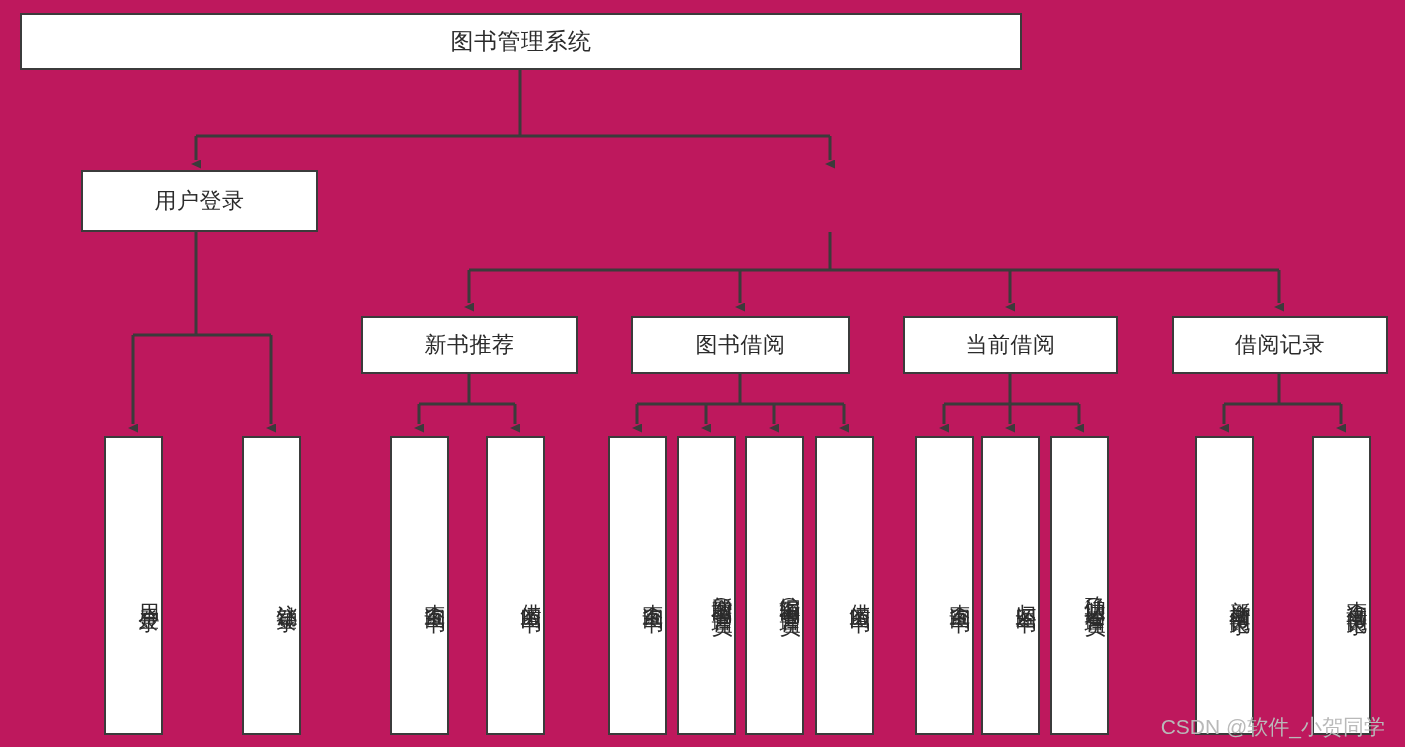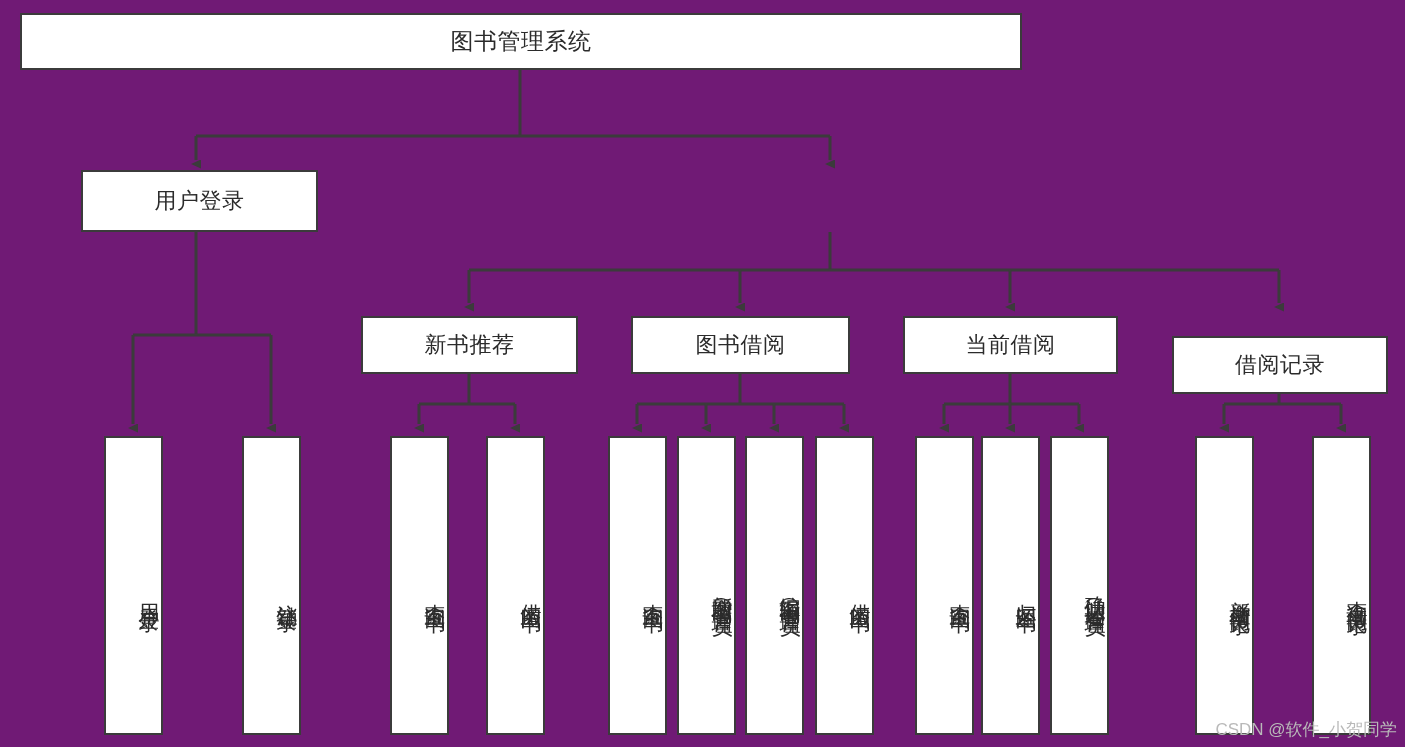--- a/index.html
+++ b/index.html
@@ -7,21 +7,21 @@
     padding: 0;
     background: #ffffff;
   }
   body {
     font-family: "Liberation Sans", "DejaVu Sans", sans-serif;
   }
   #canvas {
     position: relative;
     width: 1405px;
     height: 747px;
-    background: #701a75;
+    background: #be185d;
     overflow: hidden;
   }
   .node {
     position: absolute;
     box-sizing: border-box;
     border: 2.5px solid #3b3b3b;
     background: #ffffff;
     display: flex;
     align-items: center;
     justify-content: center;
@@ -53,23 +53,23 @@
   svg.links {
     position: absolute;
     left: 0;
     top: 0;
     width: 1405px;
     height: 747px;
     pointer-events: none;
   }
   .watermark {
     position: absolute;
-    right: 8px;
+    right: 20px;
     bottom: 6px;
-    font-size: 17px;
+    font-size: 21px;
     color: #b9b9b9;
     font-family: "Liberation Sans", "DejaVu Sans", sans-serif;
     white-space: nowrap;
     text-align: center;
   }
 </style>
 </head>
 <body>
 
 <div id="canvas">
@@ -134,21 +134,21 @@
 
   <div class="node h" style="left:631px; top:316px; width:219px; height:58px;">
     <span>图书借阅</span>
   </div>
   <div class="node h" style="left:361px; top:316px; width:217px; height:58px;">
     <span>新书推荐</span>
   </div>
   <div class="node h" style="left:903px; top:316px; width:215px; height:58px;">
     <span>当前借阅</span>
   </div>
-  <div class="node h" style="left:1172px; top:316px; width:216px; height:58px;margin-top:20px;">
+  <div class="node h" style="left:1172px; top:316px; width:216px; height:58px;">
     <span>借阅记录</span>
   </div>
 
   <div class="node leaf" style="left:104px; top:436px; width:59px; height:299px;">
     <span class="leaf-text">用户登录</span>
   </div>
   <div class="node leaf" style="left:242px; top:436px; width:59px; height:299px;">
     <span class="leaf-text">注销登录</span>
   </div>
 

